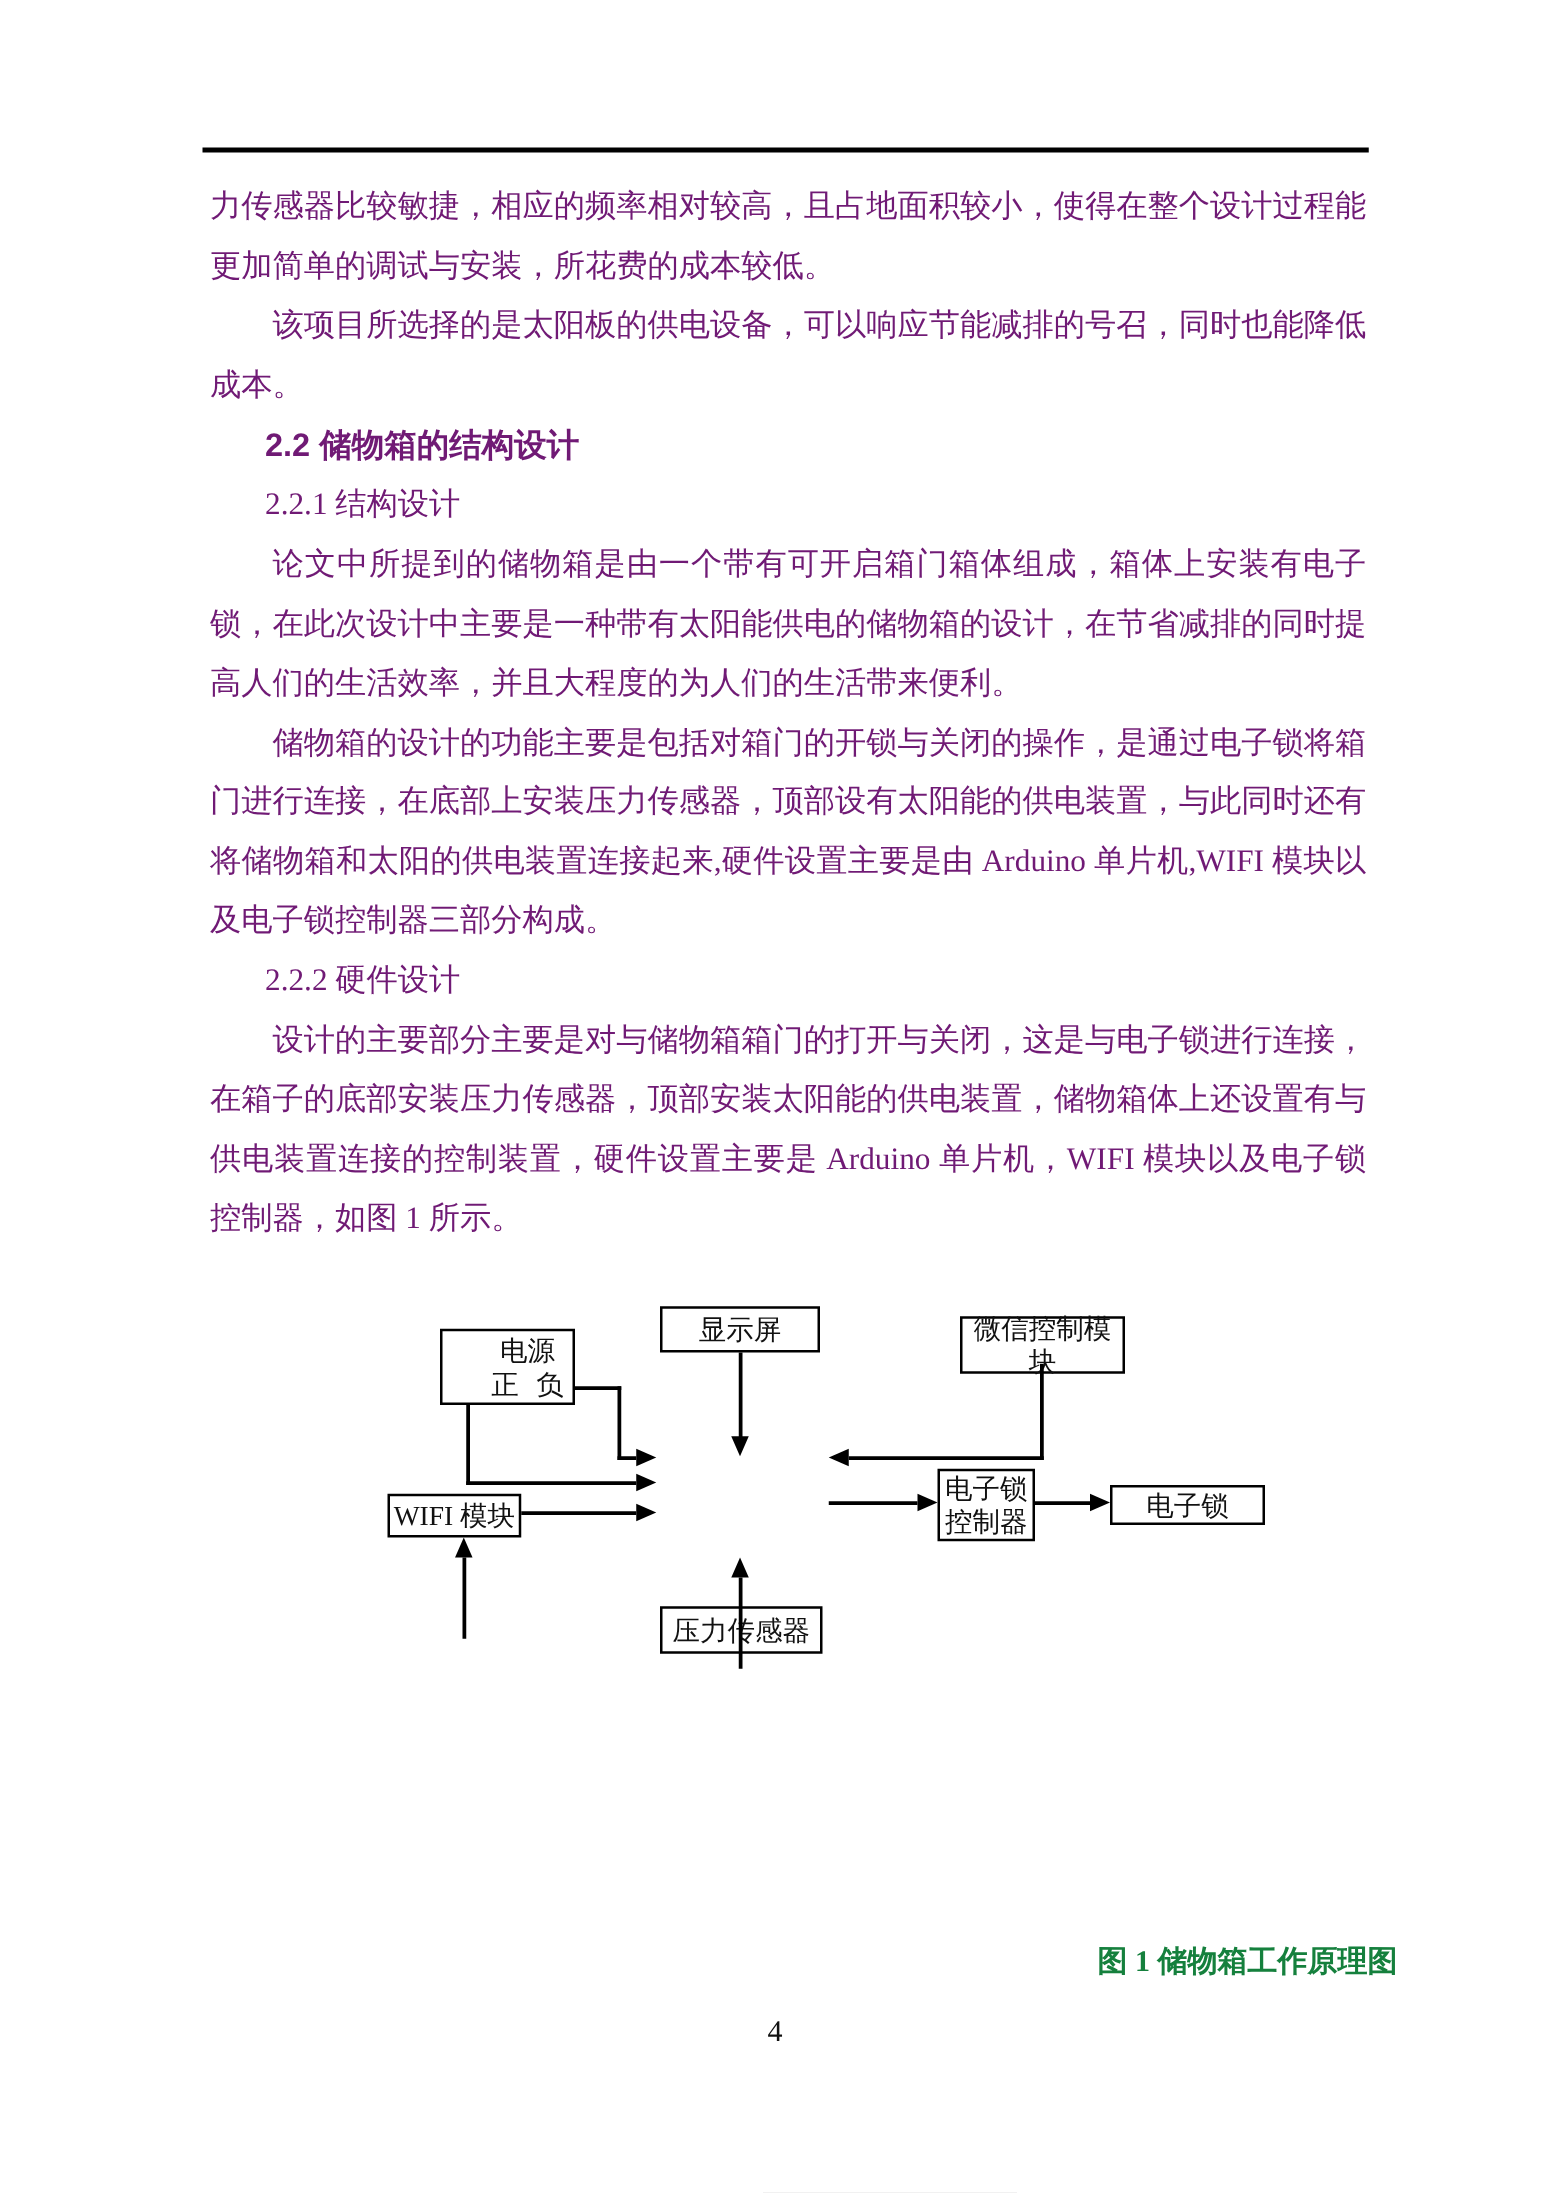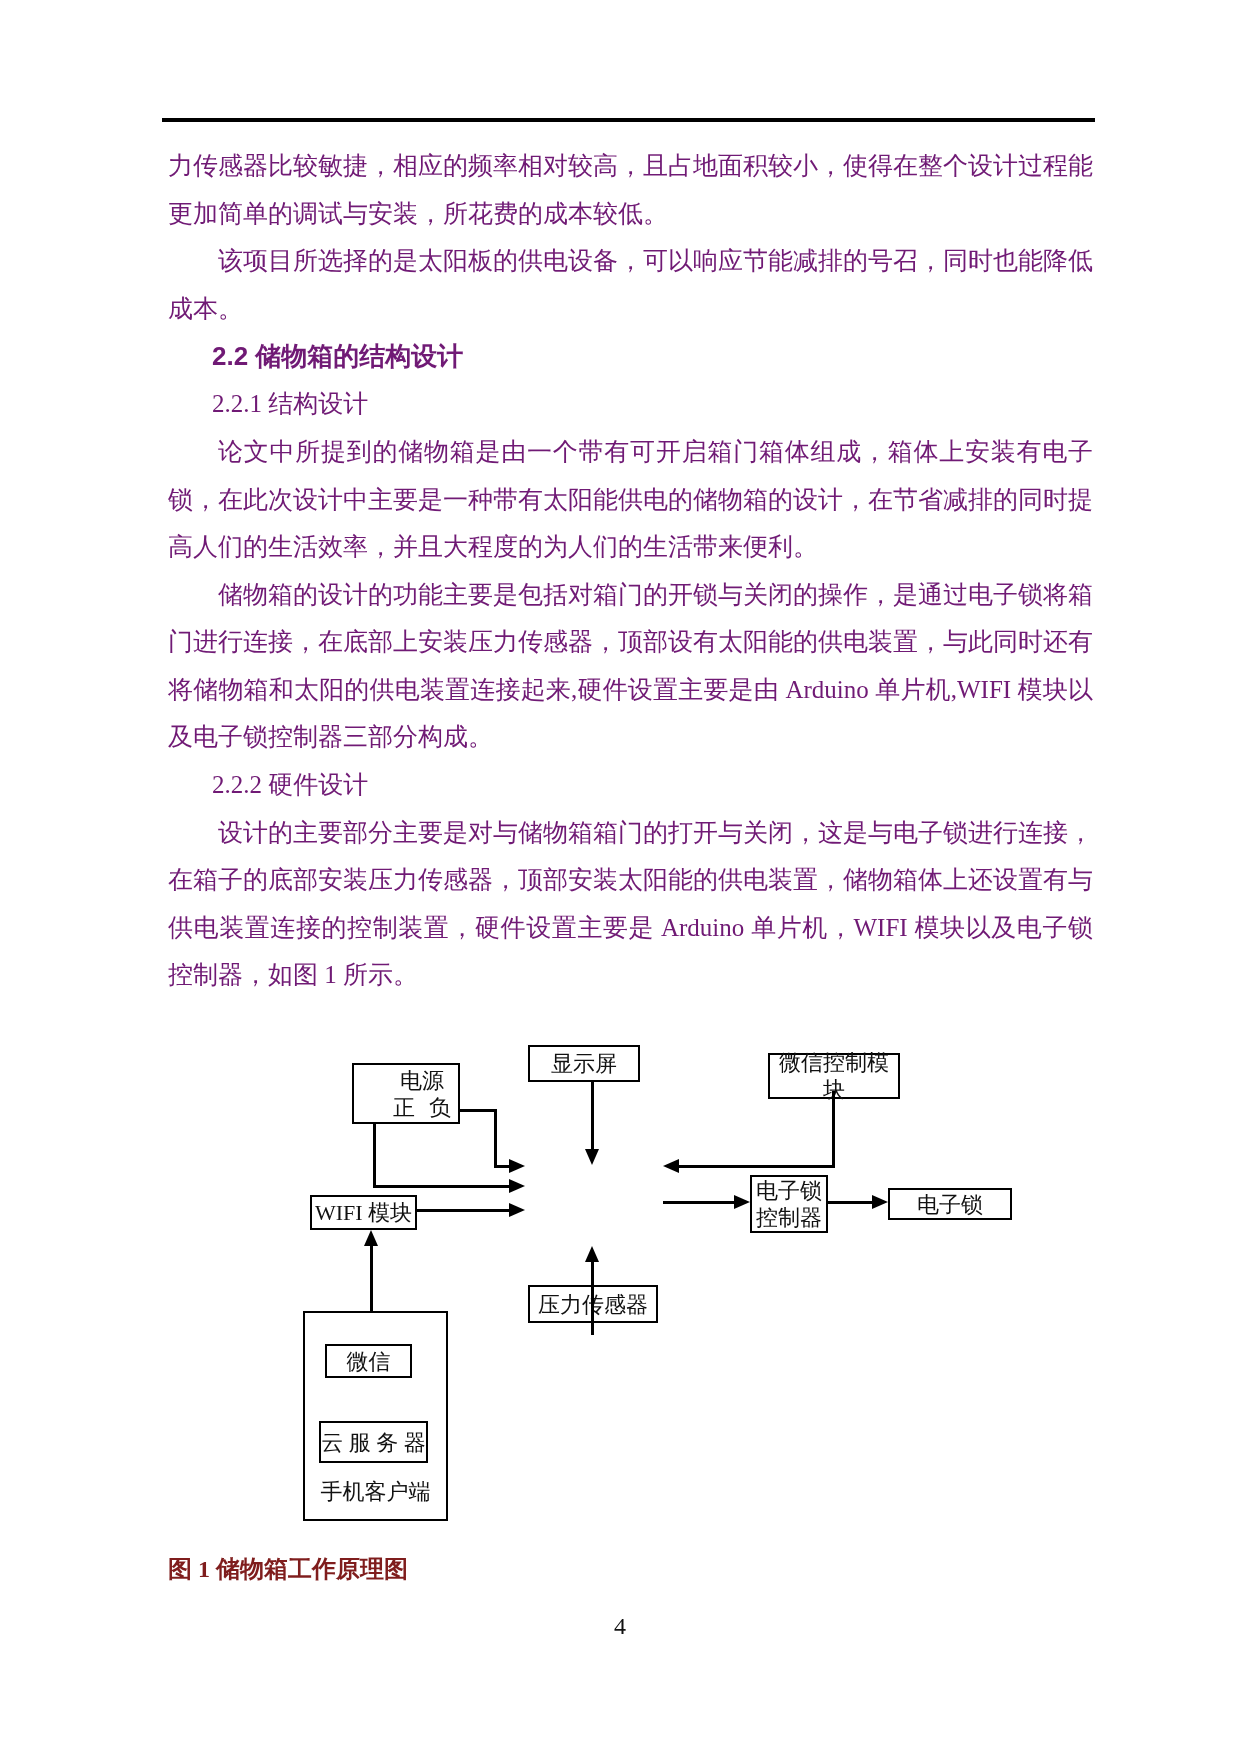--- a/index.html
+++ b/index.html
@@ -47,21 +47,21 @@
   .hline, .vline { position:absolute; background:#000; }
   .hline { height:3px; }
   .vline { width:3px; }
   .arr { position:absolute; width:0; height:0; }
   .arr.right { border-top:7px solid transparent; border-bottom:7px solid transparent; border-left:16px solid #000; }
   .arr.left  { border-top:7px solid transparent; border-bottom:7px solid transparent; border-right:16px solid #000; }
   .arr.down  { border-left:7px solid transparent; border-right:7px solid transparent; border-top:16px solid #000; }
   .arr.up    { border-left:7px solid transparent; border-right:7px solid transparent; border-bottom:16px solid #000; }
   .figure-caption {
     position:absolute; left:168px; top:1553px; width:950px;
-    text-align:left; font-size:24px; font-weight:bold; color:#7f1d1d;
+    text-align:right; font-size:24px; font-weight:bold; color:#15803d;
   }
   .page-number {
     position:absolute; left:0; top:1613px; width:1240px;
     text-align:center; font-size:24px; color:#111;
   }
 </style>
 </head>
 <body>
 
 <div class="page">
@@ -82,21 +82,21 @@
   <div class="diagram">
 
     <div class="node" style="left:352px; top:1063px; width:108px; height:61px;padding-left:32px;">
       <div>电源</div>
       <div class="power-row">
         <span>正</span>
         <span>负</span>
       </div>
     </div>
 
-    <div class="node" style="left:528px; top:1045px; width:112px; height:37px;">
+    <div class="node" style="left:528px; top:1045px; width:128px; height:37px;">
       <div>显示屏</div>
     </div>
 
     <div class="node" style="left:768px; top:1053px; width:132px; height:46px;">
       <div>微信控制模块</div>
     </div>
 
     <div class="node" style="left:310px; top:1195px; width:107px; height:35px;">
       <div>WIFI 模块</div>
     </div>
@@ -108,29 +108,20 @@
     </div>
 
     <div class="node" style="left:888px; top:1188px; width:124px; height:32px;">
       <div>电子锁</div>
     </div>
 
     <div class="node" style="left:528px; top:1285px; width:130px; height:38px;">
       <div>压力传感器</div>
     </div>
 
-    <div class="node" style="left:303px; top:1311px; width:145px; height:210px; justify-content:flex-start;">
-      <div class="node" style="left:20px; top:31px; width:87px; height:34px;">
-        <div>微信</div>
-      </div>
-      <div class="node" style="left:14px; top:108px; width:109px; height:42px;">
-        <div>云 服 务 器</div>
-      </div>
-      <div style="position:absolute; left:0; top:165px; width:100%; text-align:center;">手机客户端</div>
-    </div>
 
     <div class="vline" style="left:591px; top:1082px; height:68px;"></div>
     <div class="arr down" style="left:585px; top:1149px;"></div>
 
     <div class="vline" style="left:832px; top:1091px; height:77px;"></div>
     <div class="hline" style="left:679px; top:1165px; width:156px;"></div>
     <div class="arr left" style="left:663px; top:1159px;"></div>
 
     <div class="hline" style="left:460px; top:1109px; width:37px;"></div>
     <div class="vline" style="left:494px; top:1109px; height:59px;"></div>

